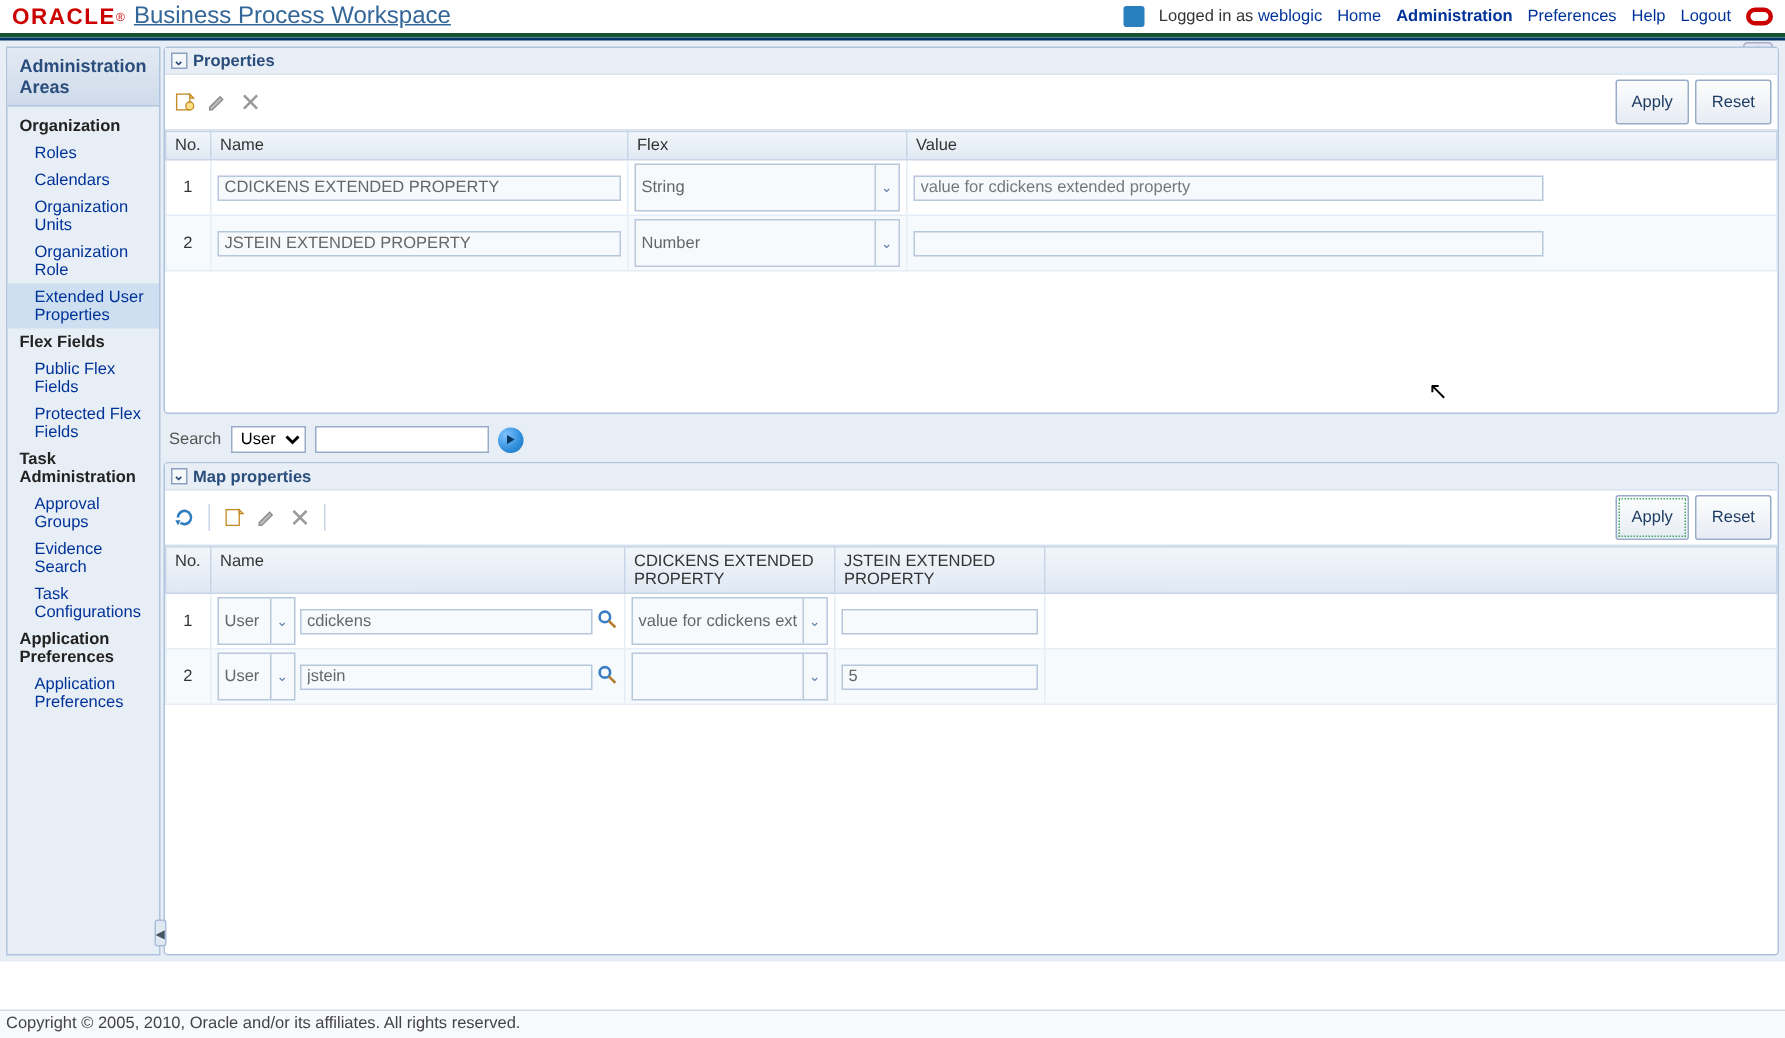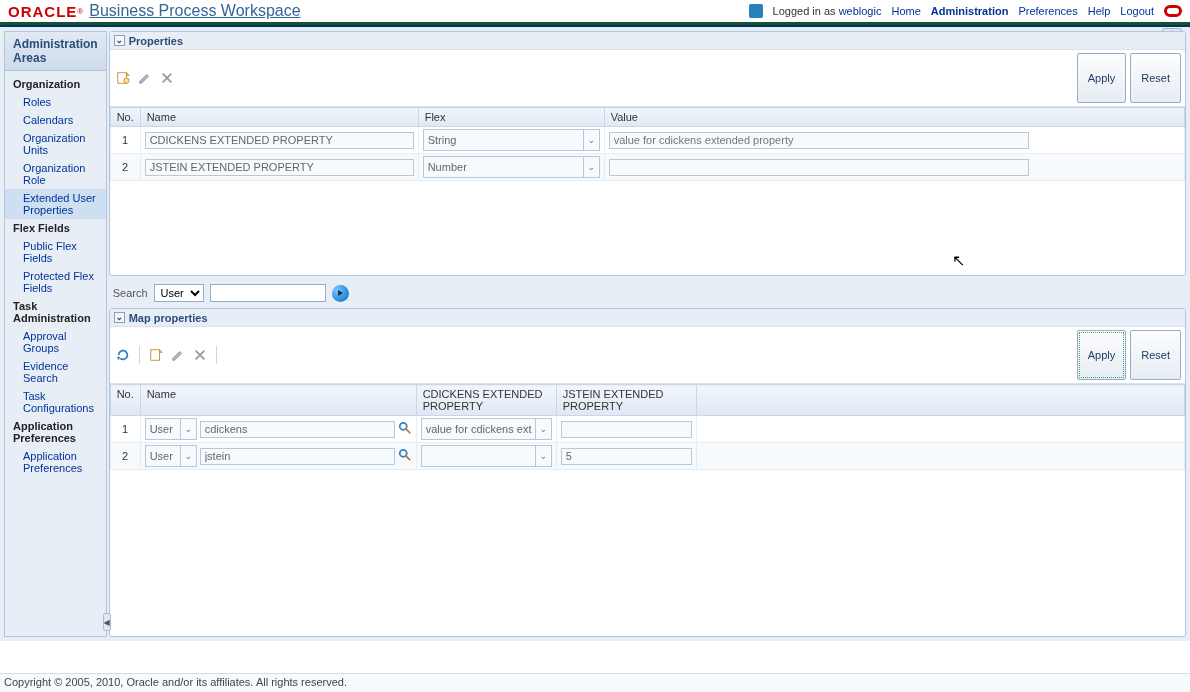--- a/index.html
+++ b/index.html
@@ -91,21 +91,21 @@
     width:18px; height:18px; border:1px solid transparent;
     display:inline-flex; align-items:center; justify-content:center;
     cursor:pointer; border-radius:2px;
   }
   .tool-btn svg { width:14px; height:14px;}
   .tool-sep { width:1px; height:18px; background:#c8d6e8; margin:0 3px;}
   .toolbar .spacer { flex:1 1 auto;}
   .btn {
     background: linear-gradient(#fdfdfd,#e6ecf4);
     border:1px solid #98acc8;
-    padding:18px 10px;
+    padding:8px 10px;
     border-radius:2px;
     color:#1e3d63;
     cursor:pointer;
     font-size:11px;
   }
   .btn.primary { outline:1px dotted #4a6; outline-offset:-3px;}
   .grid { width:100%; border-collapse:collapse; table-layout:fixed;}
   .grid th {
     background: linear-gradient(#f2f6fb,#dfe8f3);
     border:1px solid #c8d6e8;
@@ -122,21 +122,21 @@
   .col-no { width:28px; text-align:center;}
   .inp {
     width:100%; border:1px solid #b7c7dc;
     background:#f7fafc; color:#666;
     padding:1px 4px; font-size:11px; height:17px;
   }
   .inp.light { color:#777;}
   .sel-wrap {
     display:flex; align-items:center;
     border:1px solid #b7c7dc; background:#f7fafc;
-    height:22px; width:100%;
+    height:32px; width:100%;
   }
   .sel-wrap .txt { flex:1; padding:0 4px; color:#666; font-size:11px; white-space:nowrap; overflow:hidden;}
   .sel-wrap .arr {
     width:16px; height:100%;
     border-left:1px solid #b7c7dc;
     display:flex; align-items:center; justify-content:center;
     color:#5a7aa8; cursor:pointer; font-size:9px;
   }
   .search-row { display:flex; align-items:center; gap:6px; margin:8px 0 6px 4px;}
   .search-row label { color:#555;}

